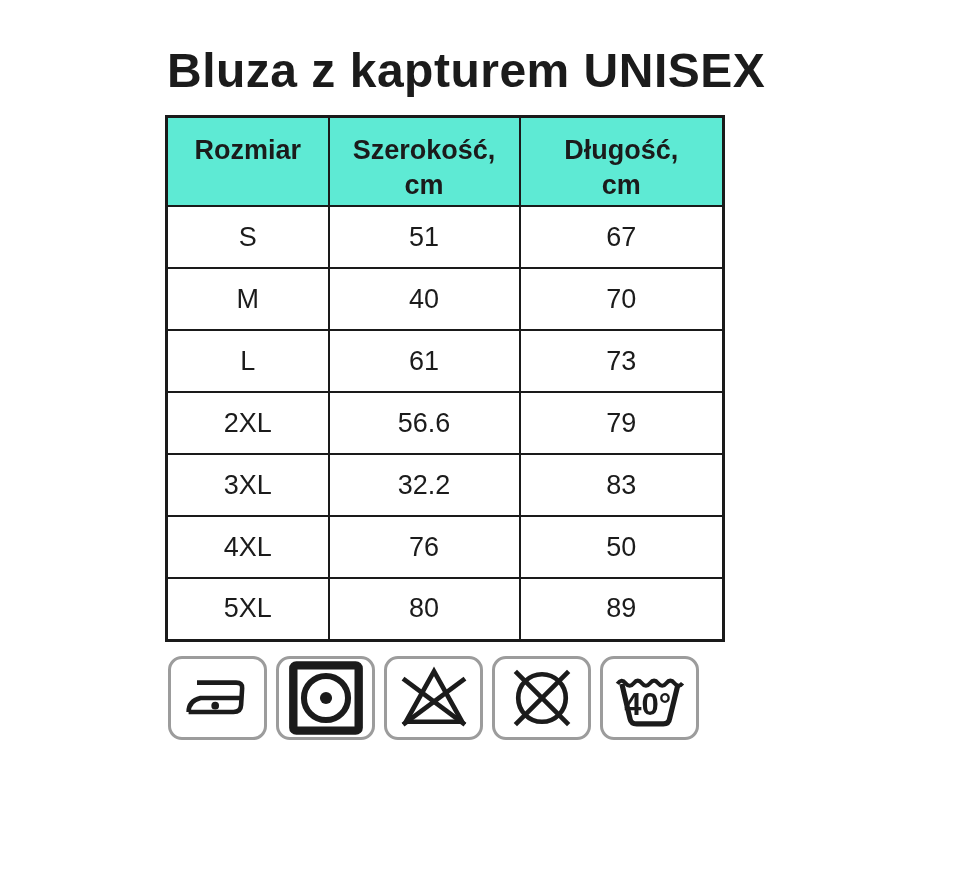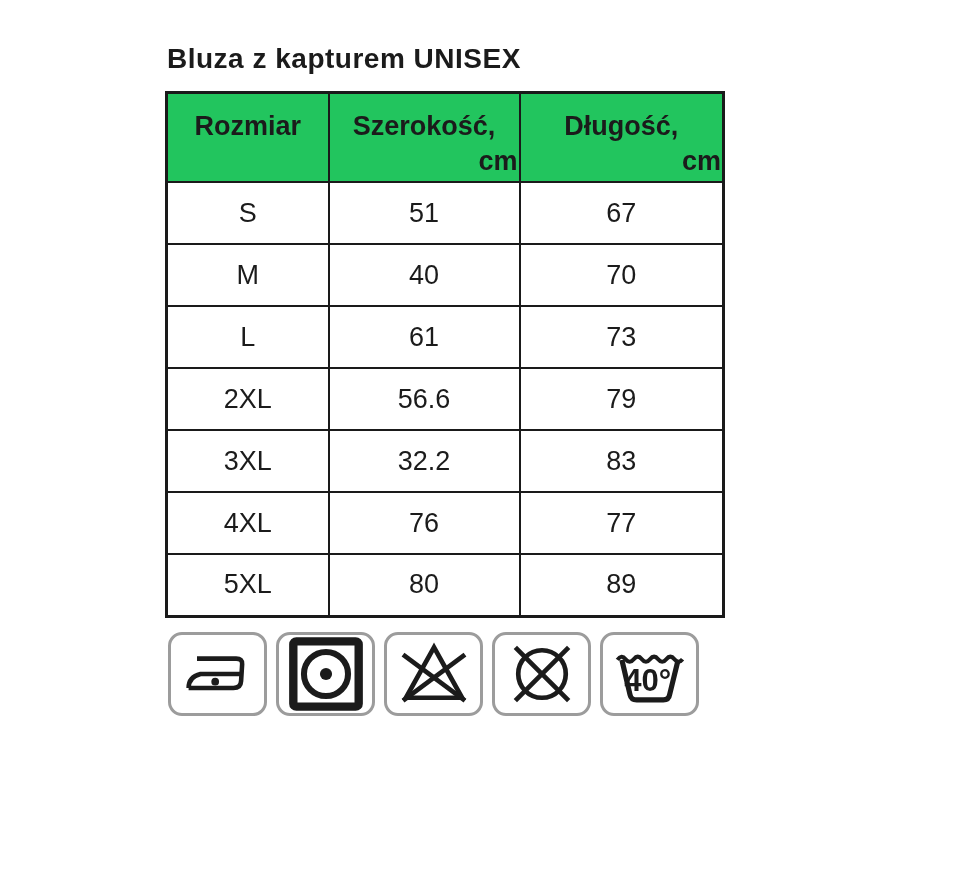--- a/index.html
+++ b/index.html
@@ -12,58 +12,58 @@
   body {
     width: 960px;
     height: 877px;
     overflow: hidden;
   }
   .page {
     padding: 42px 0 0 165px;
     width: 600px;
   }
   .chart-title {
-    font-size: 28px;
+    font-size: 48px;
     font-weight: bold;
     line-height: 1.2;
     margin: 0 0 15px 2px;
     letter-spacing: 0.5px;
     white-space: nowrap;
   }
   table.size-table {
     border-collapse: collapse;
     table-layout: fixed;
     width: 557px;
     border: 3px solid #1a1a1a;
   }
   table.size-table col.c1 { width: 162px; }
   table.size-table col.c2 { width: 191px; }
   table.size-table col.c3 { width: 204px; }
   table.size-table th, table.size-table td {
     border: 2px solid #1a1a1a;
     text-align: center;
   }
   table.size-table th {
-    background: #22c55e;
+    background: #5eead4;
     height: 90px;
     vertical-align: top;
     padding-top: 15px;
     font-size: 27px;
     font-weight: bold;
     line-height: 1.3;
     box-sizing: border-box;
   }
   table.size-table td {
     height: 62px;
     font-size: 27px;
     font-weight: normal;
     vertical-align: middle;
     box-sizing: border-box;
   }
-  .hdr-unit { display: block; text-align: right; }
+  .hdr-unit { display: block; }
   .care-row {
     margin: 14px 0 0 3px;
     display: flex;
     gap: 9px;
     align-items: center;
   }
   .care-box {
     width: 99px;
     height: 84px;
     box-sizing: border-box;
@@ -143,21 +143,21 @@
         <td>79</td>
       </tr>
       <tr>
         <td>3XL</td>
         <td>32.2</td>
         <td>83</td>
       </tr>
       <tr>
         <td>4XL</td>
         <td>76</td>
-        <td>77</td>
+        <td>50</td>
       </tr>
       <tr>
         <td>5XL</td>
         <td>80</td>
         <td>89</td>
       </tr>
     </tbody>
   </table>
 
   <div class="care-row">

